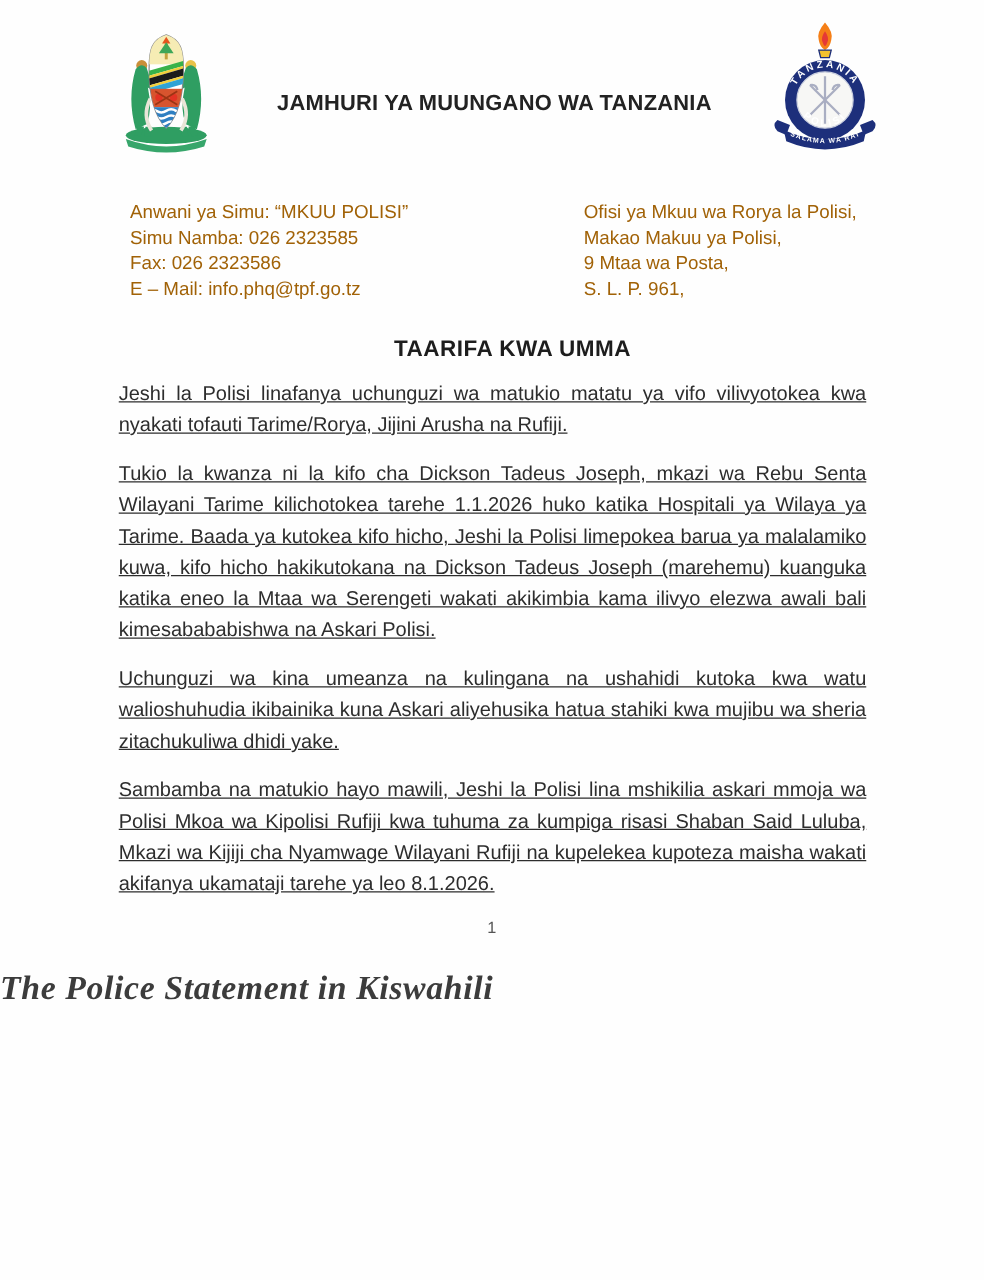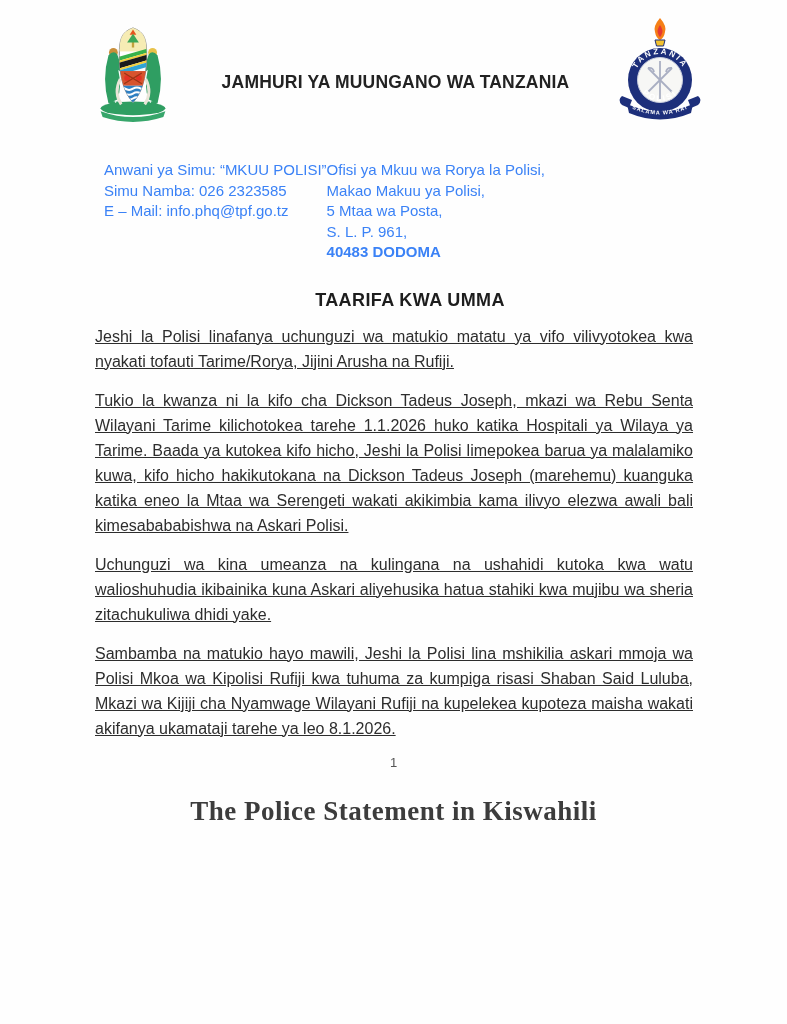--- a/index.html
+++ b/index.html
@@ -27,25 +27,25 @@
     text-align: center;
     font-weight: 700;
     font-size: 17.5px;
     line-height: 24px;
     letter-spacing: 0.2px;
     padding-top: 18px;
     color: #222222;
   }
   .info-row {
     display: flex;
-    justify-content: flex-start;
+    justify-content: space-between;
     margin: 30px 92px 0 104px;
     font-size: 15px;
     line-height: 20.5px;
-    color: #3b82f6;
+    color: #a16207;
   }
   .address { width: 228px; }
   .bold { font-weight: 700; }
   .doc-title {
     margin: 27px 0 0 0;
     text-align: center;
     font-size: 18px;
     font-weight: 700;
     letter-spacing: 0.4px;
     color: #1d1d1d;
@@ -59,22 +59,23 @@
     color: #2d2d2d;
   }
   .body-text p { margin: 0 0 14px 0; text-decoration: underline; }
   .page-number {
     text-align: center;
     font-size: 13px;
     color: #555555;
     margin-top: 5px;
   }
   .caption {
-    text-align: center;
+    text-align: left;
     font-family: "Liberation Serif", serif;
+    font-style: italic;
     font-weight: 700;
     font-size: 27px;
     color: #3c3c3c;
     margin-top: 26px;
     letter-spacing: 0.5px;
   }
 </style>
 </head>
 <body>
 
@@ -172,28 +173,28 @@
         </text>
       </svg>
     </div>
 
   </header>
 
   <section class="info-row">
     <div class="contact">
       <div>Anwani ya Simu: “MKUU POLISI”</div>
       <div>Simu Namba: 026 2323585</div>
+      <div>Fax: 026 2323586</div>
       <div>E – Mail: info.phq@tpf.go.tz</div>
     </div>
     <div class="address">
       <div>Ofisi ya Mkuu wa Rorya la Polisi,</div>
       <div>Makao Makuu ya Polisi,</div>
-      <div>5 Mtaa wa Posta,</div>
+      <div>9 Mtaa wa Posta,</div>
       <div>S. L. P. 961,</div>
-      <div class="bold">40483 DODOMA</div>
     </div>
   </section>
 
   <h1 class="doc-title">TAARIFA KWA UMMA</h1>
 
   <main class="body-text">
     <p>Jeshi la Polisi linafanya uchunguzi wa matukio matatu ya vifo vilivyotokea kwa nyakati tofauti Tarime/Rorya, Jijini Arusha na Rufiji.</p>
     <p>Tukio la kwanza ni la kifo cha Dickson Tadeus Joseph, mkazi wa Rebu Senta Wilayani Tarime kilichotokea tarehe 1.1.2026 huko katika Hospitali ya Wilaya ya Tarime. Baada ya kutokea kifo hicho, Jeshi la Polisi limepokea barua ya malalamiko kuwa, kifo hicho hakikutokana na Dickson Tadeus Joseph (marehemu) kuanguka katika eneo la Mtaa wa Serengeti wakati akikimbia kama ilivyo elezwa awali  bali kimesabababishwa na Askari Polisi.</p>
     <p>Uchunguzi wa kina umeanza na kulingana na ushahidi kutoka kwa watu walioshuhudia ikibainika kuna Askari aliyehusika hatua stahiki kwa mujibu wa sheria zitachukuliwa dhidi yake.</p>
     <p>Sambamba na matukio hayo mawili, Jeshi la Polisi lina mshikilia askari mmoja wa Polisi Mkoa wa Kipolisi Rufiji kwa tuhuma za kumpiga risasi Shaban Said Luluba, Mkazi wa Kijiji cha Nyamwage Wilayani Rufiji na kupelekea kupoteza maisha wakati akifanya ukamataji tarehe ya leo 8.1.2026.</p>

